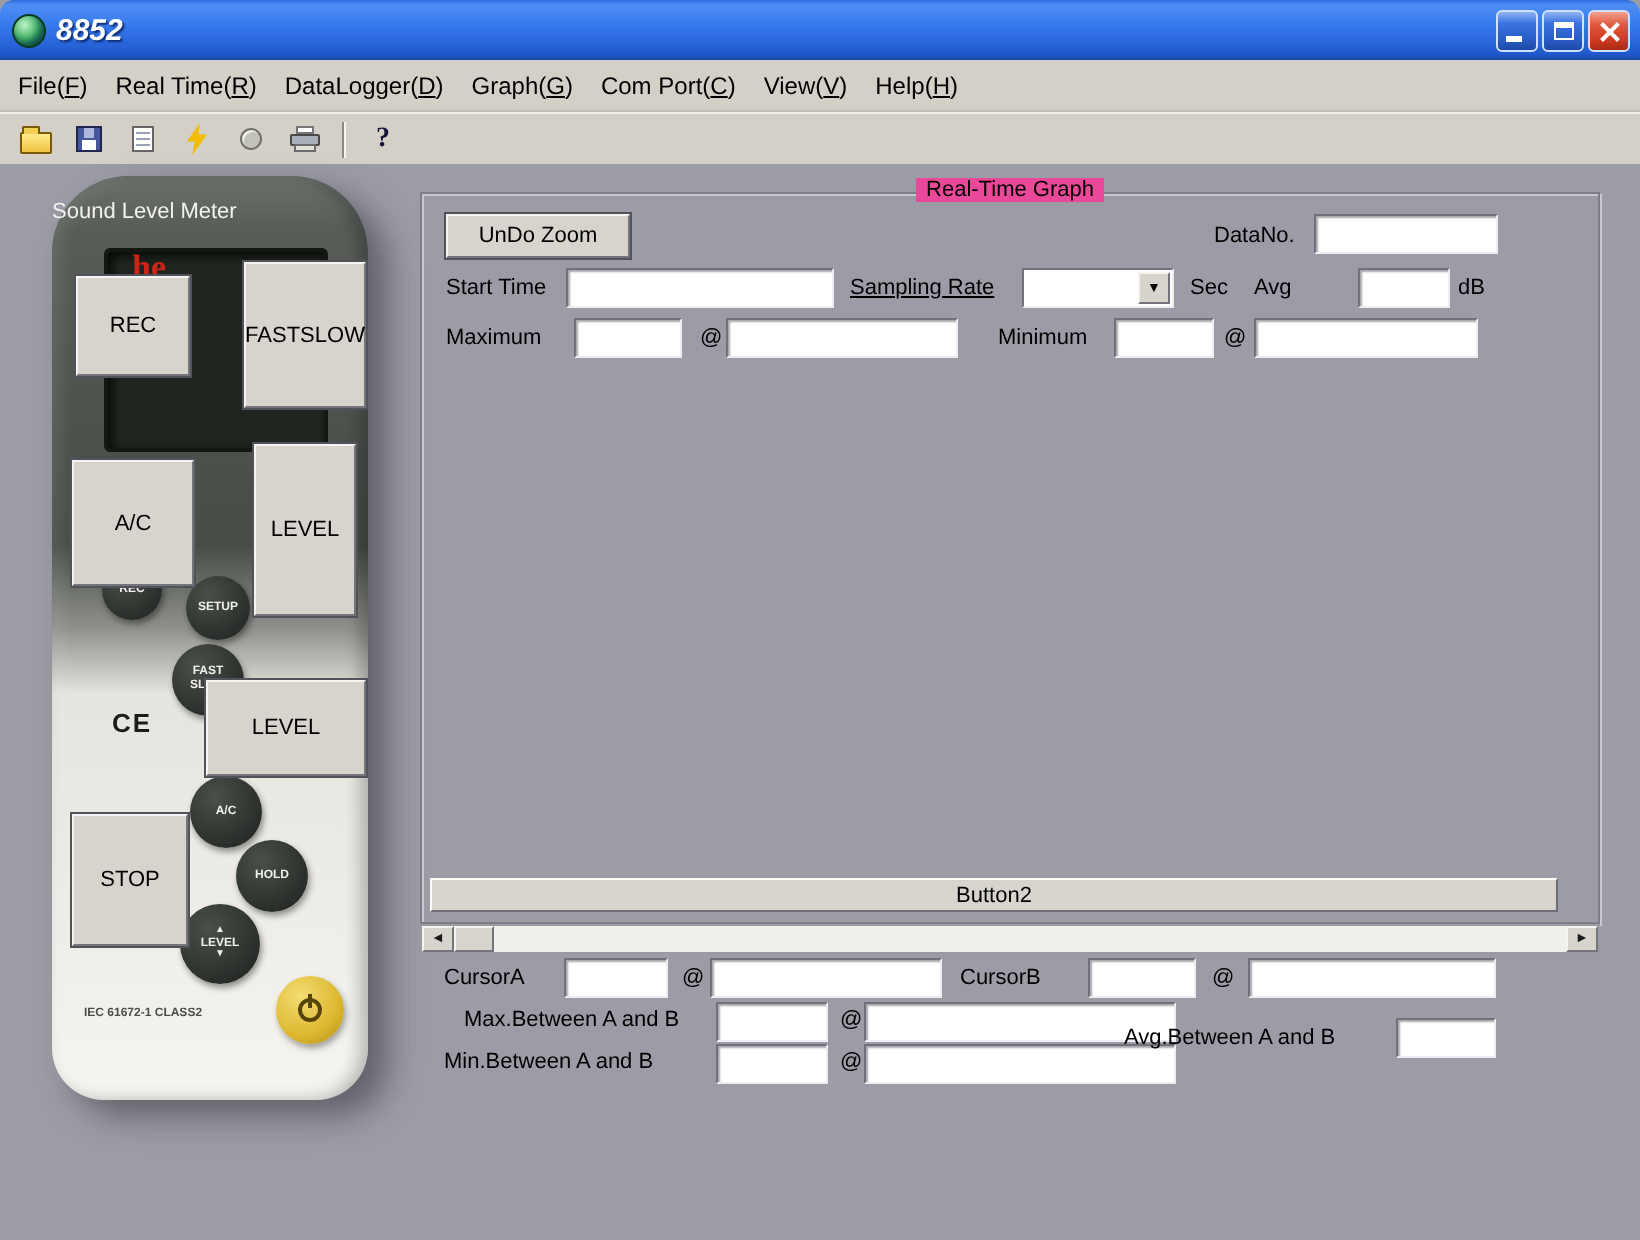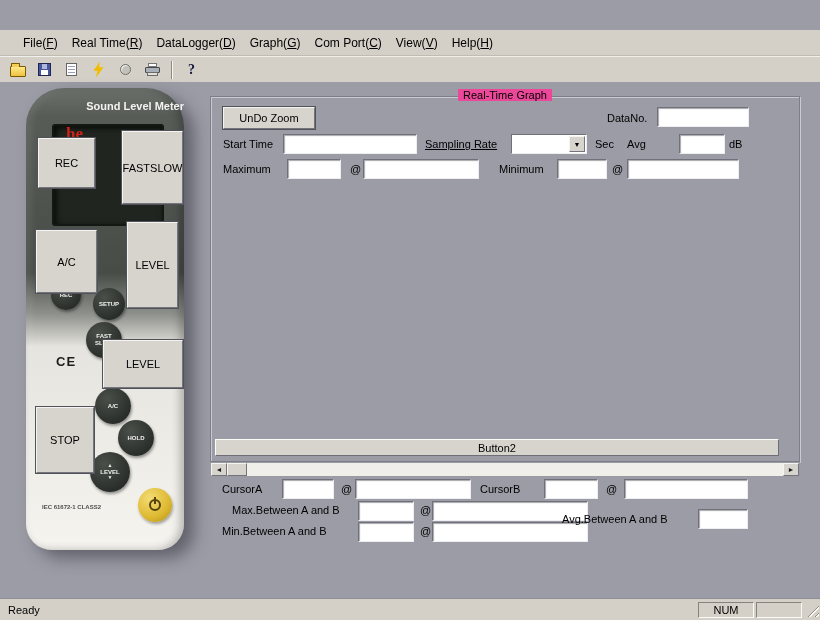--- a/index.html
+++ b/index.html
@@ -20,21 +20,21 @@
   .wbtn { width:21px; height:21px; border-radius:3px; border:1px solid #cfe0f8; position:relative; cursor:default; }
   .wbtn.blue { background:linear-gradient(180deg,#8fb3f5 0%,#3a72e0 30%,#2a5ec8 70%,#1e4aa8 100%); }
   .wbtn.red  { background:linear-gradient(180deg,#f2a08e 0%,#e0563c 35%,#cc3a20 75%,#a82a14 100%); }
   .glyph-min { position:absolute; left:4px; bottom:4px; width:8px; height:3px; background:#fff; }
   .glyph-max { position:absolute; left:5px; top:5px; width:10px; height:9px; border:1px solid #fff; border-top-width:3px; }
   .glyph-close1,.glyph-close2 { position:absolute; left:4px; top:9px; width:12px; height:2px; background:#fff; }
   .glyph-close1 { transform:rotate(45deg); } .glyph-close2 { transform:rotate(-45deg); }
 
   
   .menubar { position:absolute; left:0; top:30px; width:820px; height:26px; background:#d4d0c8;
-    display:flex; align-items:center; padding-left:16px; font-size:12px; border-bottom:1px solid #c0bcb4; }
+    display:flex; align-items:center; padding-left:2px; font-size:12px; border-bottom:1px solid #c0bcb4; }
   .menu-item { padding:0 7px; line-height:24px; cursor:default; }
   .menu-key { text-decoration:underline; }
   .toolbar { position:absolute; left:0; top:56px; width:820px; height:26px; background:#d4d0c8;
     border-top:1px solid #f2f0ea; display:flex; align-items:center; gap:4px; padding-left:6px; }
   .tbtn { width:23px; height:22px; display:flex; align-items:center; justify-content:center; }
   .tsep { width:2px; height:18px; border-left:1px solid #8a8a84; border-right:1px solid #f6f5f0; margin:0 3px; }
 
   .icon-folder { width:16px; height:11px; margin-top:3px; background:linear-gradient(#ffe98c,#eec23e);
     border:1px solid #7a5a00; border-radius:1px; position:relative; }
   .icon-folder::before { content:""; position:absolute; left:0; top:-4px; width:7px; height:3px;
@@ -85,21 +85,21 @@
   .combo { background:#fff; border:1px solid; border-color:#70707a #eeeef2 #eeeef2 #70707a; position:relative; }
   .combo-btn { position:absolute; right:1px; top:1px; bottom:1px; width:16px; background:#d7d4ce;
     border:1px solid; border-color:#f5f4f0 #74747c #74747c #f5f4f0; display:flex; align-items:center; justify-content:center; font-size:7px; }
 
   
   .device-wrap { left:8px; top:4px; width:198px; height:474px; }
   .dev-body { position:absolute; left:18px; top:2px; width:158px; height:462px;
     border-radius:38px 38px 26px 26px;
     background:linear-gradient(180deg,#6c716c 0%,#575c57 6%,#474c47 40%,#8f918c 49%,#e5e4de 56%,#f5f4ef 100%);
     box-shadow:10px 8px 16px rgba(40,40,50,.5), inset -4px 0 8px rgba(0,0,0,.25), inset 4px 0 8px rgba(255,255,255,.12); }
-  .dev-title { position:absolute; top:12px; width:100%; text-align:right; color:#f2f2f0; font-weight:bold; font-size:11px; }
+  .dev-title { position:absolute; top:12px; width:100%; text-align:left; color:#f2f2f0; font-weight:normal; font-size:11px; }
   .dev-screen { position:absolute; left:26px; top:36px; width:112px; height:102px; background:#20261f;
     border:2px solid #141812; border-radius:3px; box-shadow:inset 2px 2px 6px rgba(0,0,0,.8); }
   .dev-lcd-text { position:absolute; left:40px; top:36px; color:#cc2418; font-weight:bold; font-size:17px;
     font-family:"Liberation Serif","DejaVu Serif",serif; }
   .dev-circle { position:absolute; border-radius:50%;
     background:radial-gradient(circle at 35% 30%, #4a4f4a 0%, #2b2f2b 70%, #1c1f1c 100%);
     color:#f0f0ee; display:flex; flex-direction:column; align-items:center; justify-content:center;
     font-size:6px; font-weight:bold; text-align:center; line-height:1.1; box-shadow:1px 2px 3px rgba(0,0,0,.4); }
   .dev-power { position:absolute; border-radius:50%;
     background:radial-gradient(circle at 35% 30%, #f4dc74 0%, #ddb830 60%, #b08a16 100%);
@@ -119,20 +119,36 @@
     display:flex; align-items:center; justify-content:center; font-size:11px; }
   .sb-grip { width:15px; height:15px; margin:3px 1px 0 0; align-self:flex-start;
     background:repeating-linear-gradient(135deg,transparent 0 3px,#8e8e88 3px 4px,#fbfaf4 4px 5px);
     clip-path:polygon(100% 0,100% 100%,0 100%); }
 </style>
 </head>
 <body>
 
 <div class="window">
 
+  <div class="titlebar">
+    <span class="app-icon"></span>
+    <span class="title-text">8852</span>
+    <span class="winbtns">
+      <span class="wbtn blue">
+          <span class="glyph-min"></span>
+        </span>
+      <span class="wbtn blue">
+          <span class="glyph-max"></span>
+        </span>
+      <span class="wbtn red">
+          <span class="glyph-close1"></span>
+          <span class="glyph-close2"></span>
+        </span>
+    </span>
+  </div>
 
   <div class="menubar">
     <span class="menu-item"><span>File(</span><span class="menu-key">F</span><span>)</span></span>
     <span class="menu-item"><span>Real Time(</span><span class="menu-key">R</span><span>)</span></span>
     <span class="menu-item"><span>DataLogger(</span><span class="menu-key">D</span><span>)</span></span>
     <span class="menu-item"><span>Graph(</span><span class="menu-key">G</span><span>)</span></span>
     <span class="menu-item"><span>Com Port(</span><span class="menu-key">C</span><span>)</span></span>
     <span class="menu-item"><span>View(</span><span class="menu-key">V</span><span>)</span></span>
     <span class="menu-item"><span>Help(</span><span class="menu-key">H</span><span>)</span></span>
   </div>
@@ -261,20 +277,14 @@
 
     <span class="lbl abs" style="left:222px; top:443px;">Min.Between A and B</span>
     <input class="field abs" style="left: 358px; top: 440px; width: 56px;">
     <span class="lbl abs" style="left:420px; top:443px;">@</span>
     <input class="field abs" style="left: 432px; top: 440px; width: 156px;">
 
     <span class="lbl abs" style="left:562px; top:431px;">Avg.Between A and B</span>
     <input class="field abs" style="left: 698px; top: 427px; width: 50px;">
   </div>
 
-  <div class="statusbar">
-    <span class="sb-ready">Ready</span>
-    <span class="sb-pane" style="width:56px;">NUM</span>
-    <span class="sb-pane" style="width:46px;"></span>
-    <span class="sb-grip"></span>
-  </div>
 
 </div>
 
 </body></html>

